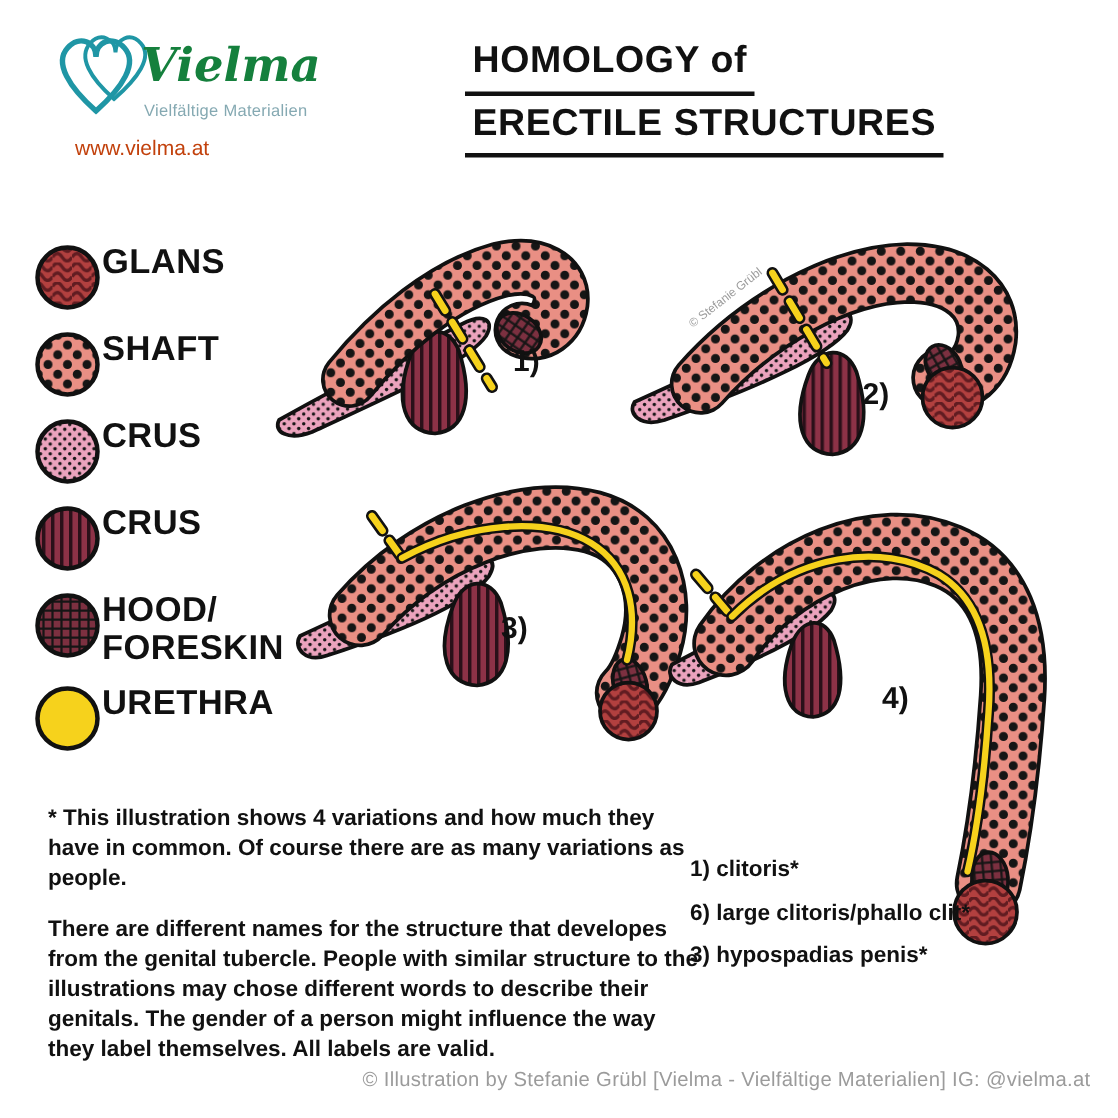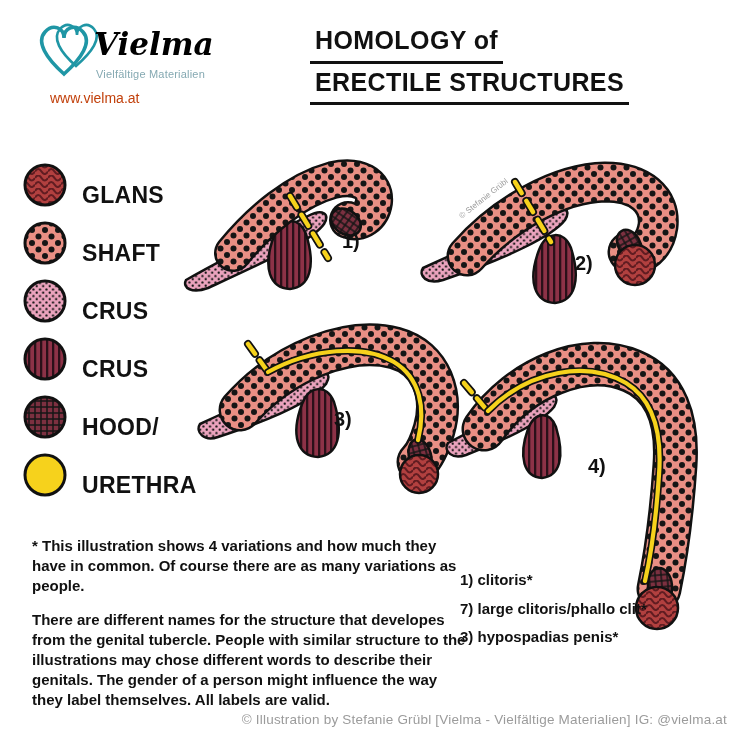--- a/index.html
+++ b/index.html
@@ -1,26 +1,26 @@
 <!DOCTYPE html>
 <html><head>
 <meta charset="utf-8">
 <style>
   *{margin:0;padding:0;box-sizing:border-box}
   html,body{width:745px;height:745px}
   body{position:relative;background:#fff;font-family:"Liberation Sans",sans-serif;color:#111;overflow:hidden}
   .abs{position:absolute}
   .brand{left:18px;top:8px;width:210px;height:108px}
-  .brand-name{left:76px;top:18px;font-family:"DejaVu Serif",serif;font-style:italic;font-weight:700;font-size:31px;color:#000000}
+  .brand-name{left:76px;top:18px;font-family:"DejaVu Serif",serif;font-style:italic;font-weight:700;font-size:31px;color:#15803d}
   .brand-tagline{left:78px;top:60px;font-size:11px;color:#85a9b2;letter-spacing:.2px}
   .brand-url{left:32px;top:82px;font-size:14px;color:#c2410c}
   .title{left:310px;top:22px;width:390px;text-align:left;font-weight:700;font-size:25px;letter-spacing:.4px;line-height:1.5}
   .title .tl{display:inline-block;border-bottom:3px solid #111;padding:0 5px 1px}
   .legend{left:22px;top:162px;display:flex;flex-direction:column;gap:12px}
-  .legend-row{display:flex;align-items:flex-end;gap:14px}
+  .legend-row{display:flex;align-items:flex-start;}
   .legend-label{font-size:23px;font-weight:700;letter-spacing:.3px;line-height:1.08}
   .fig{position:absolute}
   .fig-num{position:absolute;font-size:20px;font-weight:700}
   .notes{left:32px;top:536px;width:434px;font-size:15px;font-weight:700;line-height:1.32}
   .notes p + p{margin-top:15px}
   .variations{left:460px;top:566px;font-size:15px;font-weight:700;line-height:1.9;list-style:none}
   .footer{right:18px;top:712px;font-size:13.5px;color:#9b9b9b;letter-spacing:.2px}
   .watermark{left:454px;top:194px;font-size:8px;color:#8a8a8a;transform:rotate(-38deg);opacity:.85}
 </style>
 </head>
@@ -102,20 +102,21 @@
       <defs>
           <pattern id="ho-l5" width="6" height="6" patternUnits="userSpaceOnUse">
             <rect width="6" height="6" fill="#7c3040"></rect>
             <path d="M0,1 H6 M1,0 V6" stroke="#151515" stroke-width="1.5" fill="none"></path>
           </pattern>
         </defs>
       <circle cx="23" cy="23" r="20" fill="url(#ho-l5)" stroke="#111" stroke-width="3"></circle>
     </svg>
     <span class="legend-label">
       <span>HOOD/</span><br>
+      <span>FORESKIN</span>
     </span>
   </div>
 
   <div class="legend-row">
     <svg width="46" height="46" viewBox="0 0 46 46">
       <circle cx="23" cy="23" r="20" fill="#f6d21c" stroke="#111" stroke-width="3"></circle>
     </svg>
     <span class="legend-label">URETHRA</span>
   </div>
 </div>
@@ -264,17 +265,17 @@
 </svg>
 <span class="fig-num" style="left:588px;top:455px">4)</span>
 
 <div class="abs notes">
   <p>* This illustration shows 4 variations and how much they have in common. Of course there are as many variations as people.</p>
   <p>There are different names for the structure that developes from the genital tubercle. People with similar structure to the illustrations may chose different words to describe their genitals. The gender of a person might influence the way they label themselves. All labels are valid.</p>
 </div>
 
 <ul class="abs variations">
   <li>1) clitoris*</li>
-  <li>7) large clitoris/phallo clit*</li>
+  <li>6) large clitoris/phallo clit*</li>
   <li>3) hypospadias penis*</li>
 </ul>
 
 <div class="abs footer">© Illustration by Stefanie Grübl [Vielma - Vielfältige Materialien] IG: @vielma.at</div>
 
 </body></html>

